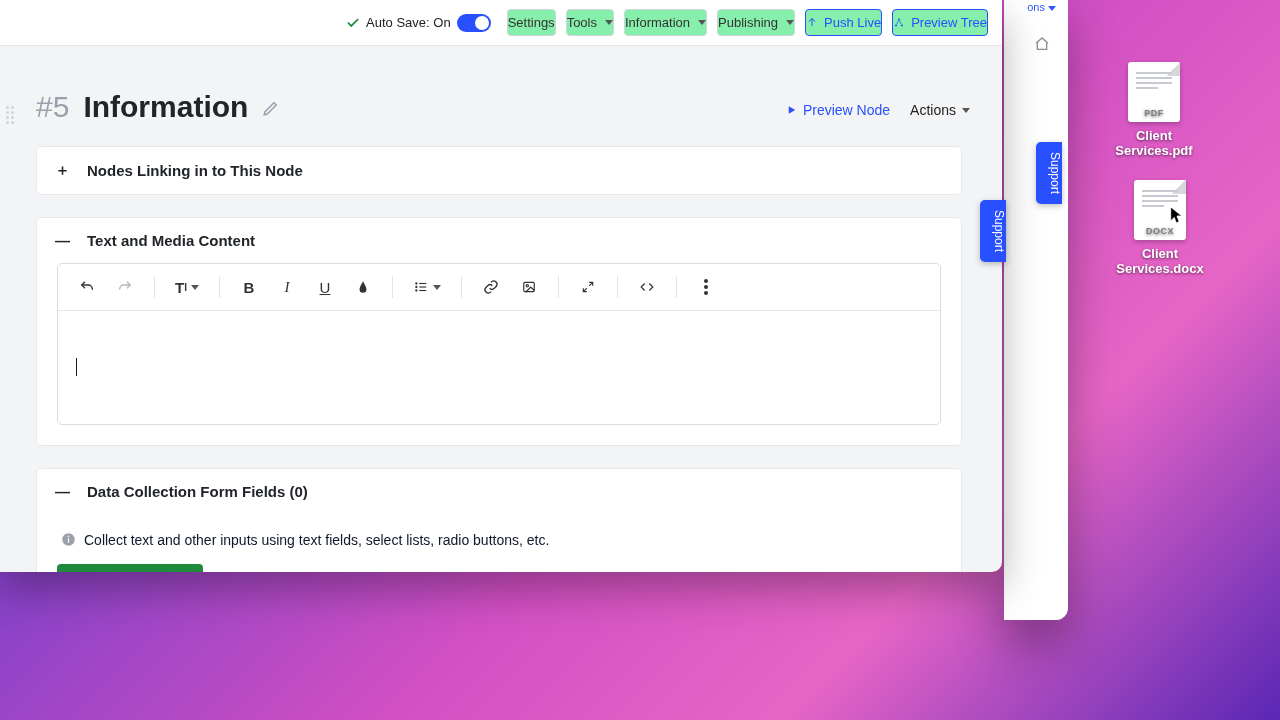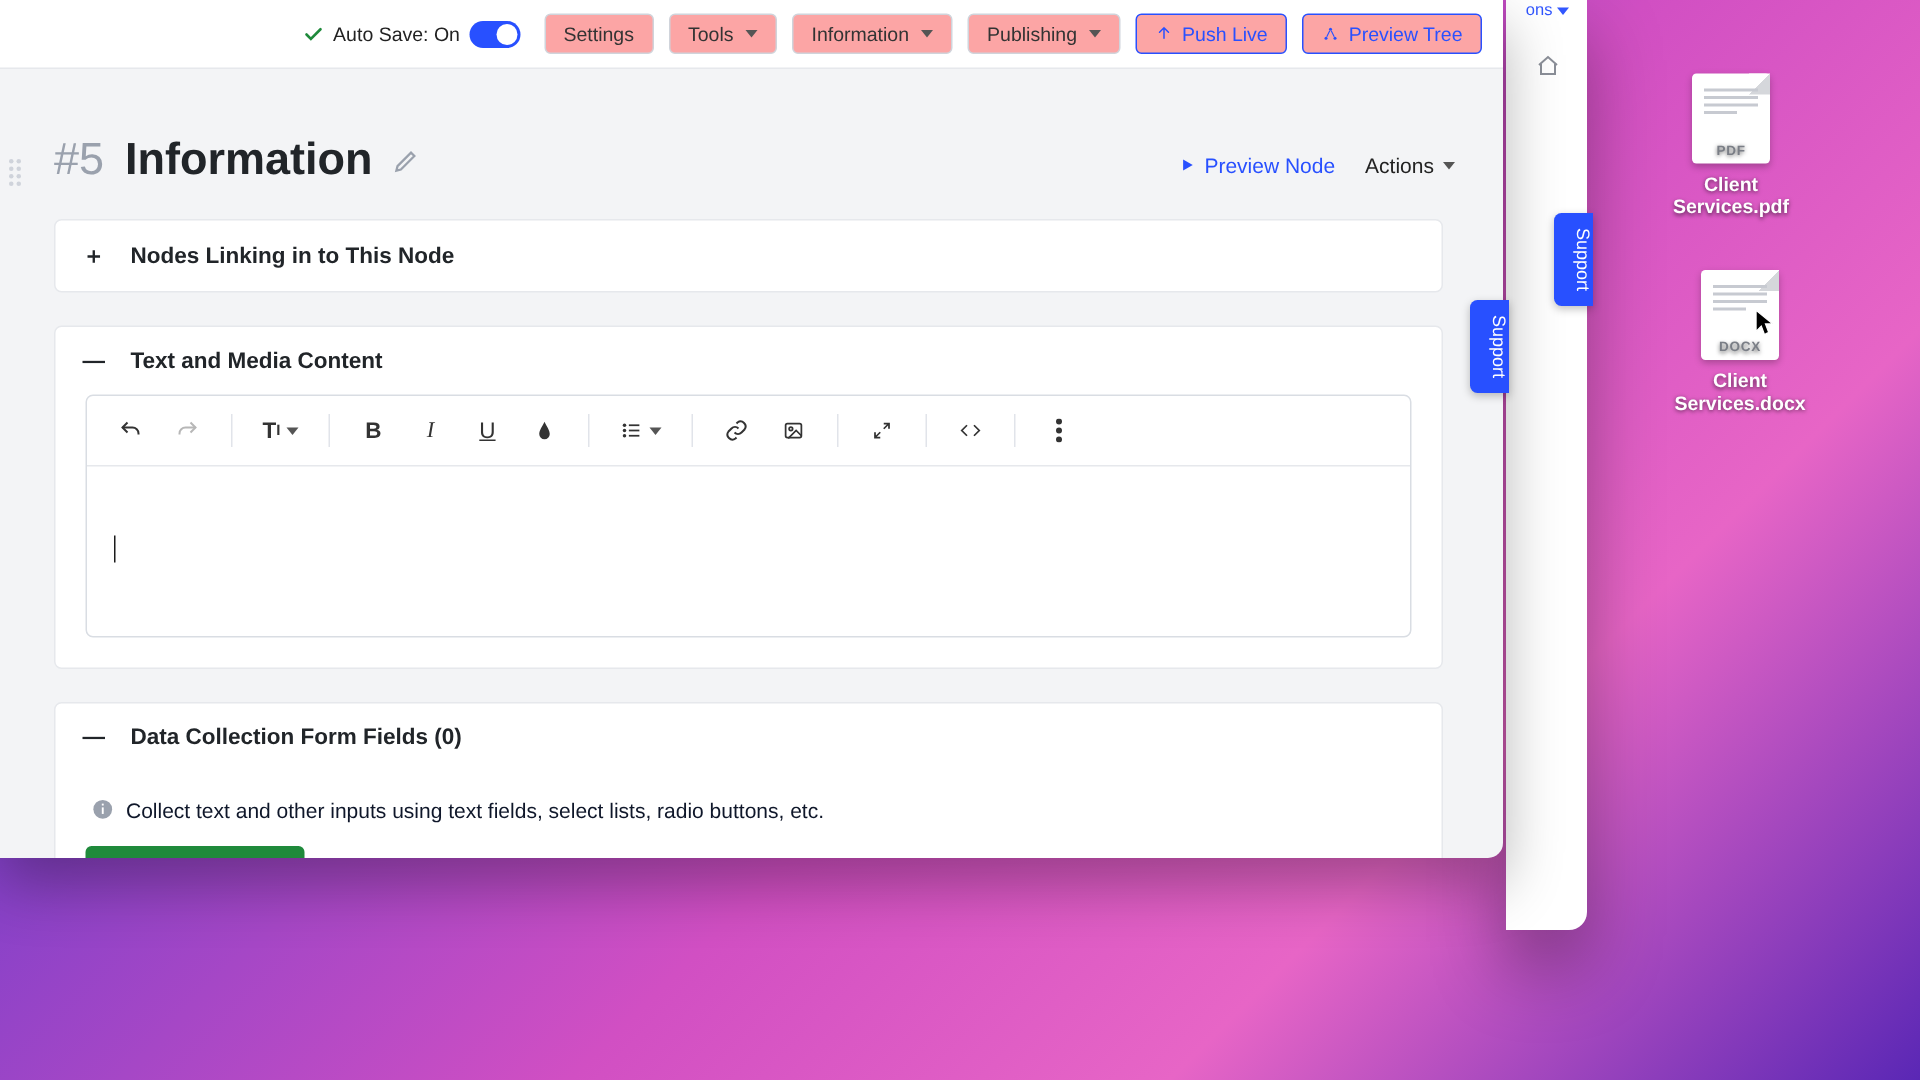--- a/index.html
+++ b/index.html
@@ -28,22 +28,22 @@
   .autosave { display:flex; align-items:center; gap:6px; margin-right:6px; color:#222; }
   .autosave svg { width:14px; height:14px; }
   .toggle {
     width:34px; height:18px; border-radius:10px; background:#2850ff; position:relative;
   }
   .toggle::after{
     content:""; position:absolute; right:2px; top:2px; width:14px; height:14px; background:#fff; border-radius:50%;
   }
   .btn {
     display:inline-flex; align-items:center; gap:6px;
-    padding:5px 12px; font-size:13px;
-    border:1px solid #d0d4db; background:#fca5a5; color:#333;
+    padding:5px 0; font-size:13px;
+    border:1px solid #d0d4db; background:#86efac; color:#333;
     border-radius:4px; cursor:pointer;
   }
   .btn .caret { margin-left:2px; }
   .btn.primary-outline { border-color:#2850ff; color:#2850ff; }
   .caret {
     width:0;height:0;border-left:4px solid transparent;border-right:4px solid transparent;border-top:5px solid #555; display:inline-block;
   }
   .subbar{
     position:absolute; right:32px; top:56px; display:flex; gap:20px; align-items:center; font-size:14px;
   }
@@ -90,21 +90,21 @@
   }
   .support-tab{
     position:absolute; width:26px; background:#2850ff; color:#fff; font-size:12px;
     writing-mode:vertical-rl; text-align:center; padding:10px 0; border-radius:5px 0 0 5px;
     box-shadow:0 2px 6px rgba(0,0,0,.25); cursor:pointer;
   }
   .support-outer{ left:1036px; top:142px; }
   .support-inner{ left:980px; top:200px; }
   
   .ghost-window{
-    position:absolute; left:1004px; top:0; width:54px; height:620px;
+    position:absolute; left:1004px; top:0; width:64px; height:620px;
     background:#fff; border-bottom-right-radius:12px;
     box-shadow: 0 24px 48px rgba(0,0,0,.35);
   }
   .ghost-top-tab{
     position:absolute; right:12px; top:1px; width:32px; font-size:11px; color:#3257ff; text-align:right;
   }
   .ghost-home{
     position:absolute; right:18px; top:36px; color:#8b8f98;
   }
   
@@ -331,21 +331,21 @@
     <div class="panel">
       
     </div>
 
   </div>
 </div>
 
 <div class="support-tab support-inner"><span>Support</span></div>
 <div class="support-tab support-outer"><span>Support</span></div>
 
-<div class="desk-icon" style="left:1094px; top:49px">
+<div class="desk-icon" style="left:1094px; top:62px">
   <div class="file-thumb">
     <div class="lines">
         <span></span>
         <span></span>
         <span></span>
         <span style="width:60%"></span>
       </div>
     <div class="badge">PDF</div>
   </div>
   <div><span>Client</span><br><span>Services.pdf</span></div>

